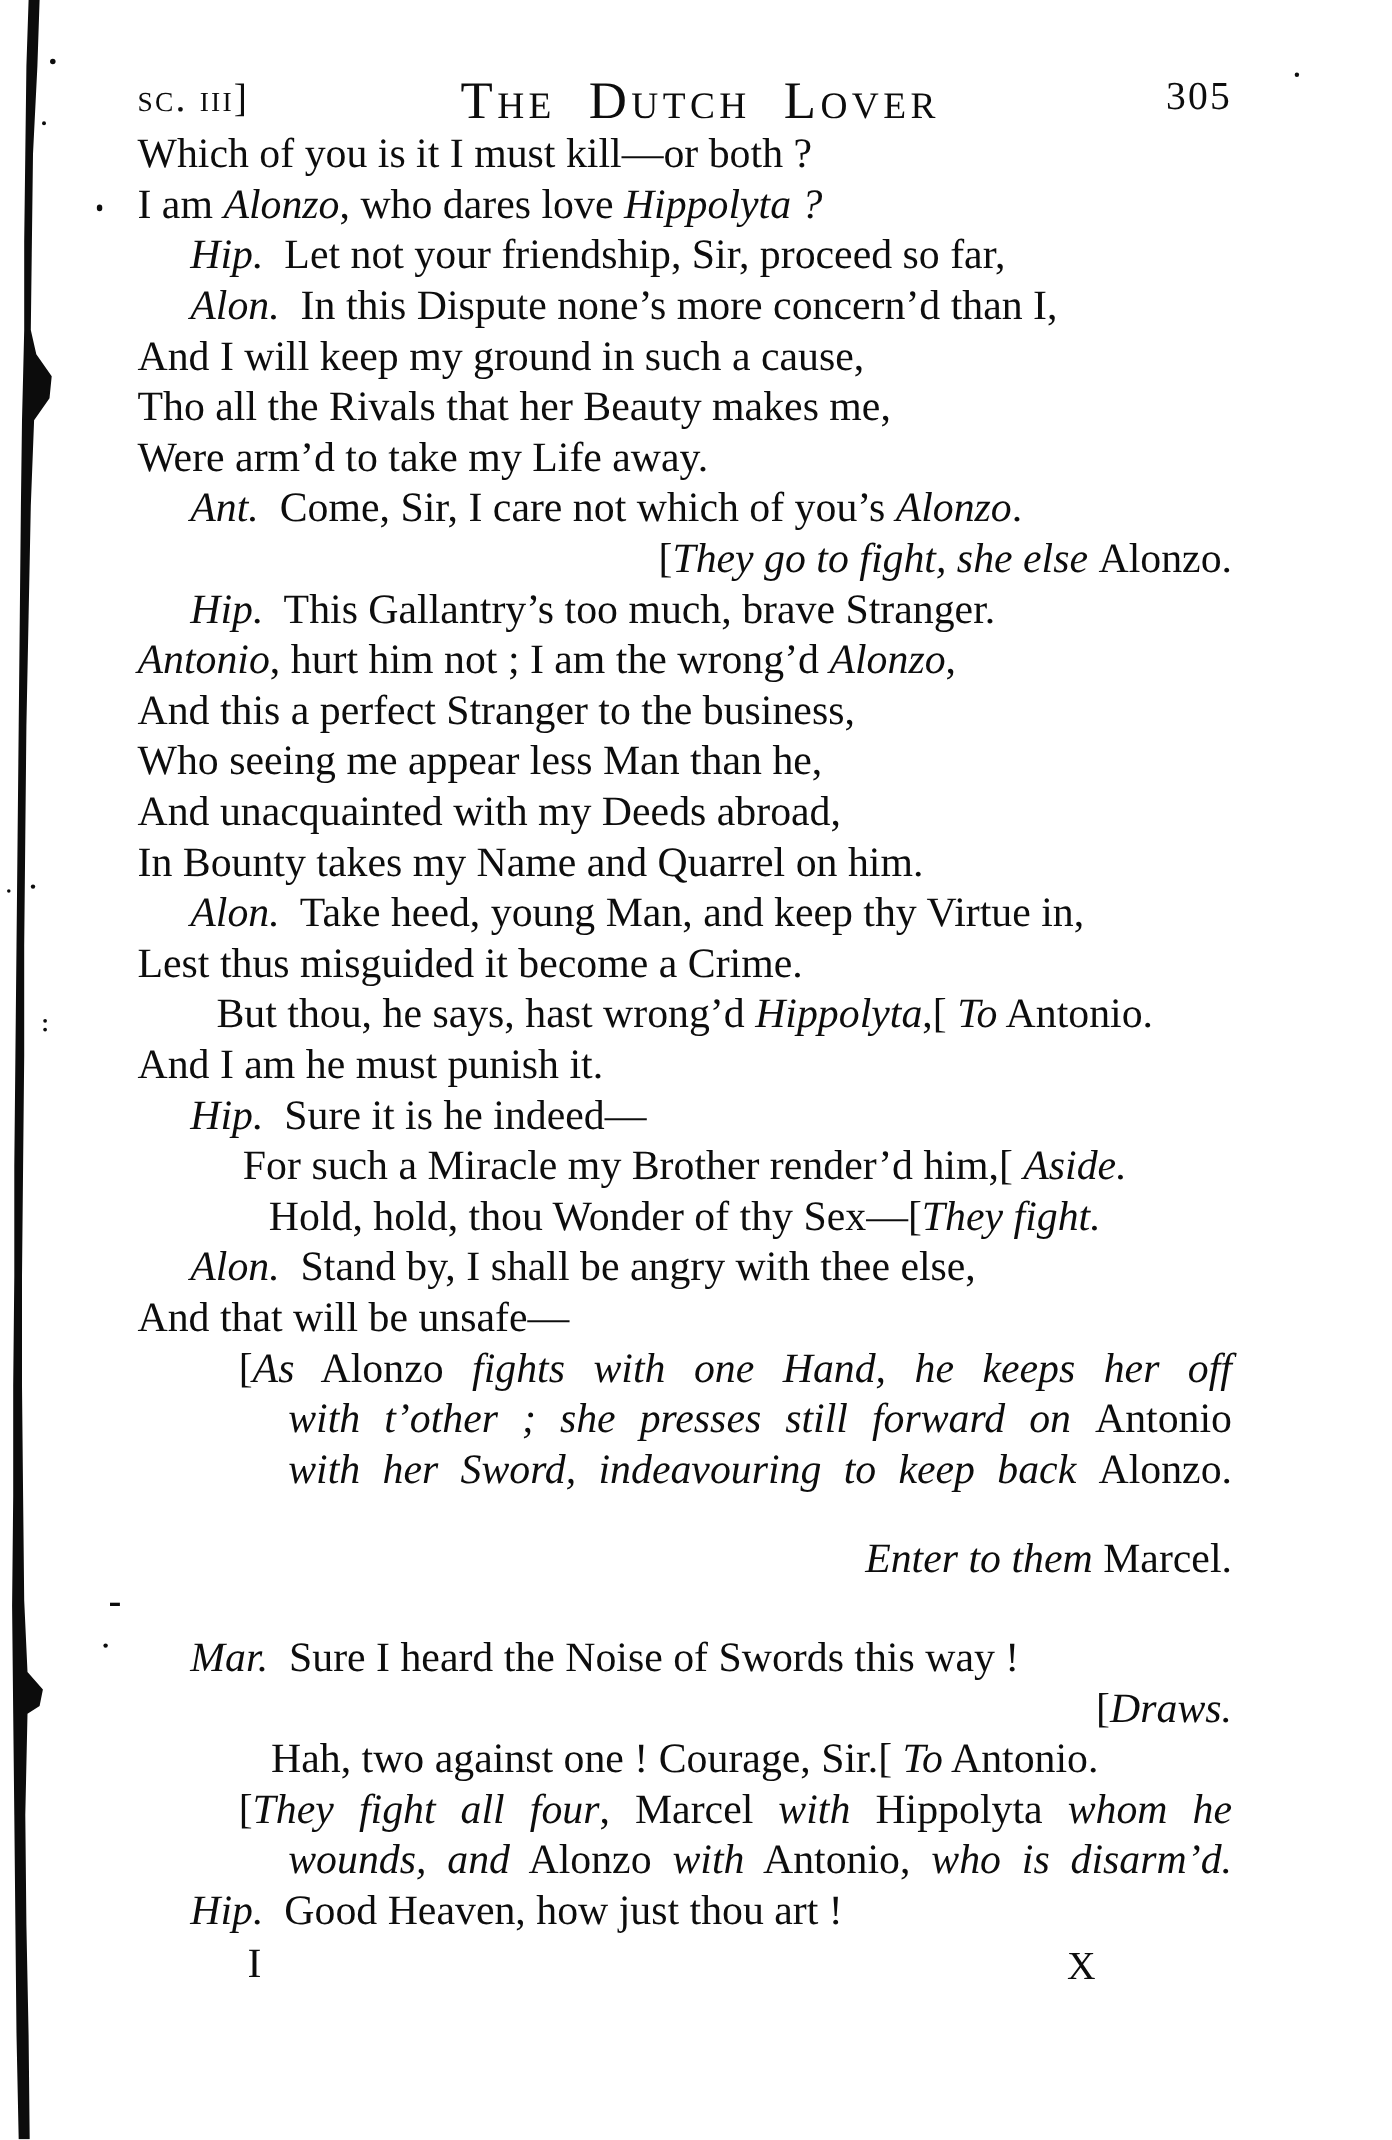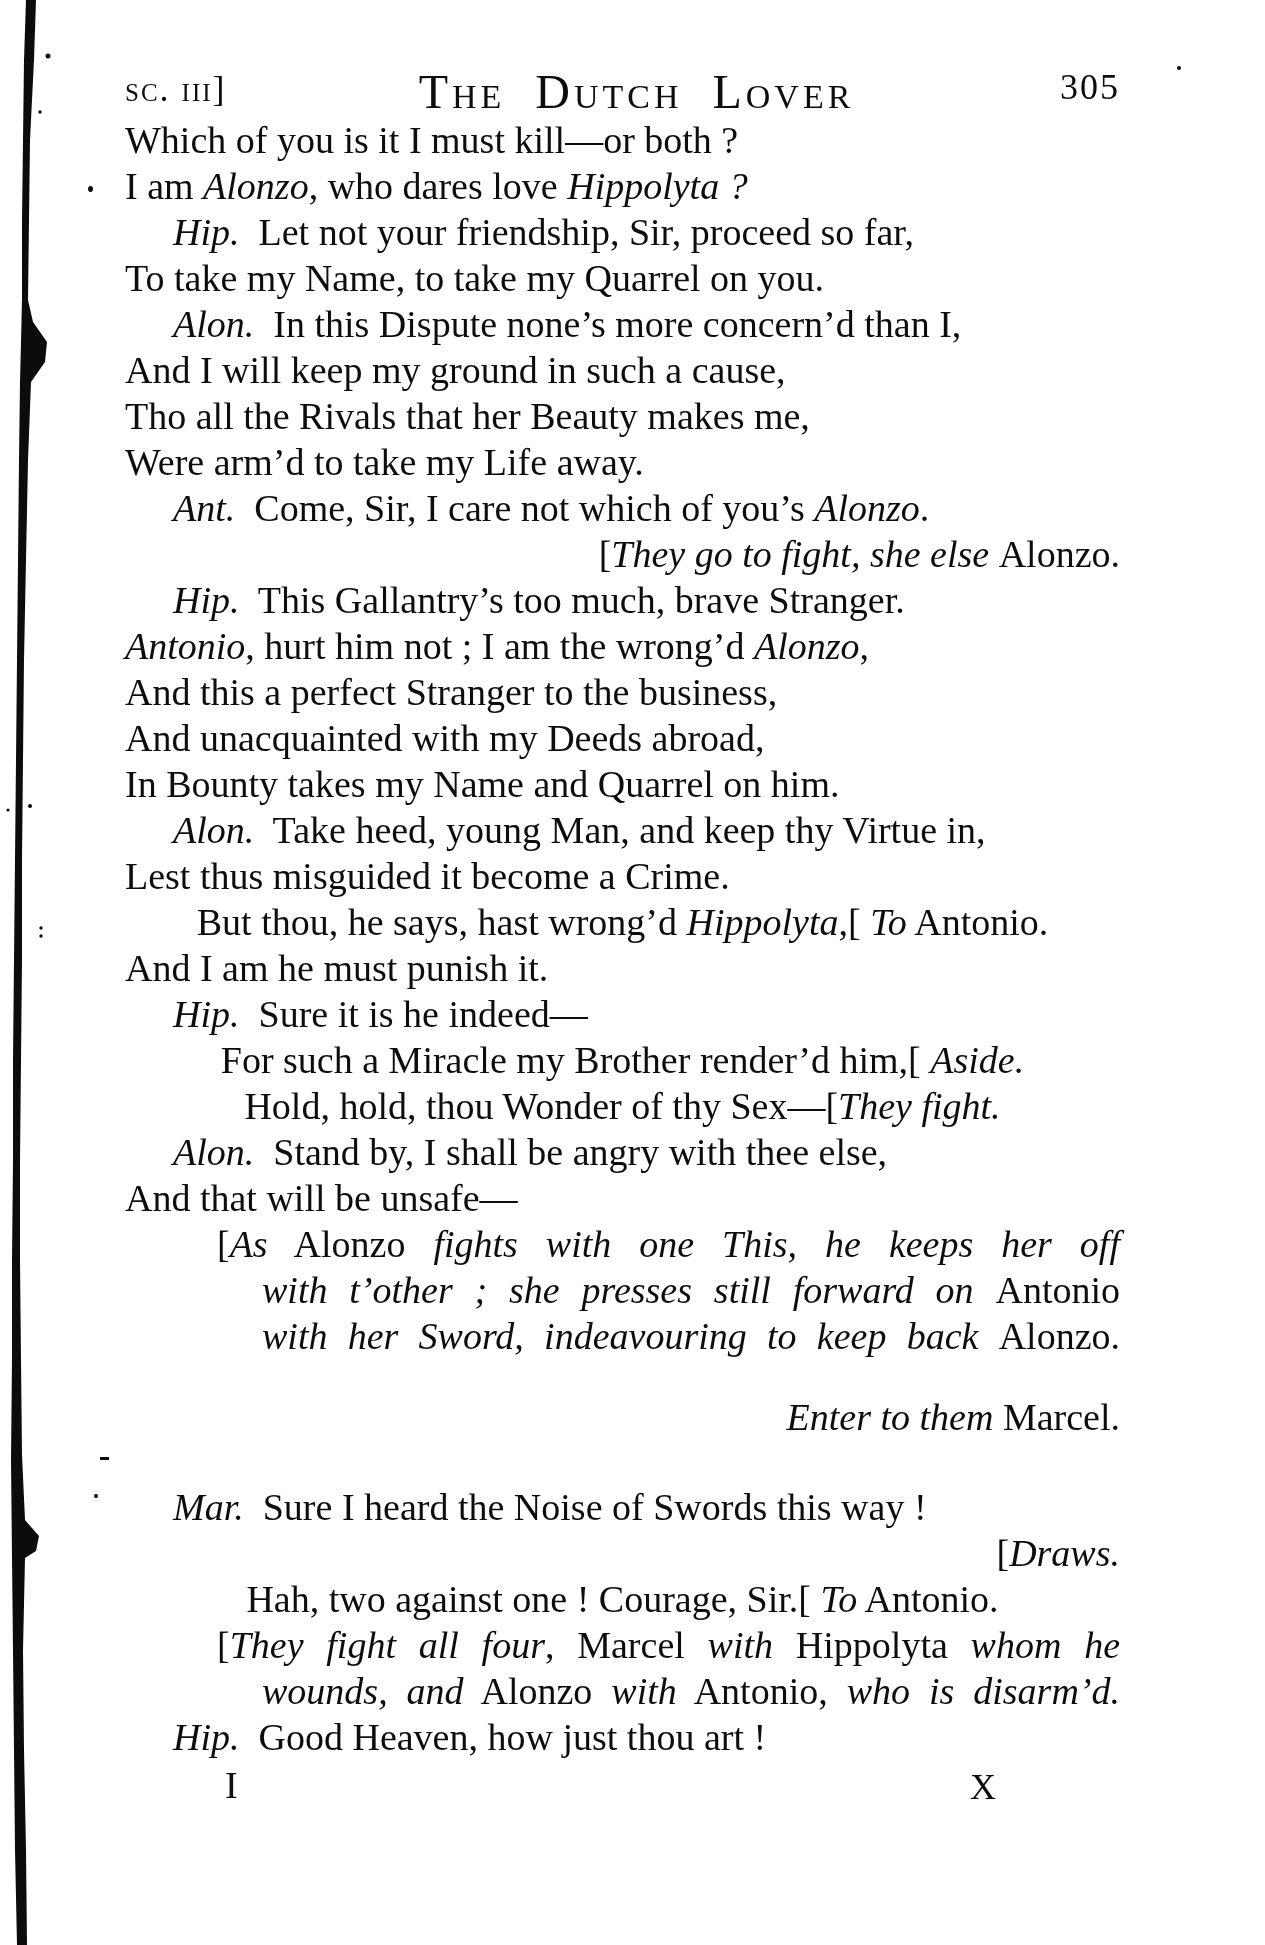--- a/index.html
+++ b/index.html
@@ -73,42 +73,42 @@
   <div class="header">
     <span class="scene-label">sc. iii]</span>
     <span class="running-title">The Dutch Lover</span>
     <span class="page-number">305</span>
   </div>
 
   <main class="text-block" id="lines">
       <div class="line a-left ind-0"><span>Which of you is it I must kill—or both ?</span></div>
       <div class="line a-left ind-0"><span>I am </span><i>Alonzo</i><span>, who dares love </span><i>Hippolyta ?</i></div>
       <div class="line a-left ind-1"><i>Hip.</i><span>  Let not your friendship, Sir, proceed so far,</span></div>
-      <div class="line a-left ind-0"><span>To take my Name, to take my Quarrel on you.</span></div>
       <div class="line a-left ind-1"><i>Alon.</i><span>  In this Dispute none’s more concern’d than I,</span></div>
       <div class="line a-left ind-0"><span>And I will keep my ground in such a cause,</span></div>
       <div class="line a-left ind-0"><span>Tho all the Rivals that her Beauty makes me,</span></div>
       <div class="line a-left ind-0"><span>Were arm’d to take my Life away.</span></div>
       <div class="line a-left ind-1"><i>Ant.</i><span>  Come, Sir, I care not which of you’s </span><i>Alonzo</i><span>.</span></div>
       <div class="line a-right ind-0"><span>[</span><i>They go to fight, she else </i><span>Alonzo.</span></div>
       <div class="line a-left ind-1"><i>Hip.</i><span>  This Gallantry’s too much, brave Stranger.</span></div>
       <div class="line a-left ind-0"><i>Antonio</i><span>, hurt him not ; I am the wrong’d </span><i>Alonzo</i><span>,</span></div>
       <div class="line a-left ind-0"><span>And this a perfect Stranger to the business,</span></div>
+      <div class="line a-left ind-0"><span>Who seeing me appear less Man than he,</span></div>
       <div class="line a-left ind-0"><span>And unacquainted with my Deeds abroad,</span></div>
       <div class="line a-left ind-0"><span>In Bounty takes my Name and Quarrel on him.</span></div>
       <div class="line a-left ind-1"><i>Alon.</i><span>  Take heed, young Man, and keep thy Virtue in,</span></div>
       <div class="line a-left ind-0"><span>Lest thus misguided it become a Crime.</span></div>
       <div class="line a-split ind-0"><span><span>But thou, he says, hast wrong’d </span><i>Hippolyta</i><span>,</span></span><span><span>[ </span><i>To</i><span> Antonio.</span></span></div>
       <div class="line a-left ind-0"><span>And I am he must punish it.</span></div>
       <div class="line a-left ind-1"><i>Hip.</i><span>  Sure it is he indeed—</span></div>
       <div class="line a-split ind-0"><span><span>For such a Miracle my Brother render’d him,</span></span><span><span>[ </span><i>Aside.</i></span></div>
       <div class="line a-split ind-0"><span><span>Hold, hold, thou Wonder of thy Sex—</span></span><span><span>[</span><i>They fight.</i></span></div>
       <div class="line a-left ind-1"><i>Alon.</i><span>  Stand by, I shall be angry with thee else,</span></div>
       <div class="line a-left ind-0"><span>And that will be unsafe—</span></div>
-      <div class="line a-left ind-2 justify"><span>[</span><i>As</i><span> Alonzo </span><i>fights with one This, he keeps her off</i></div>
+      <div class="line a-left ind-2 justify"><span>[</span><i>As</i><span> Alonzo </span><i>fights with one Hand, he keeps her off</i></div>
       <div class="line a-left ind-3 justify"><i>with t’other ; she presses still forward on </i><span>Antonio</span></div>
       <div class="line a-left ind-3 justify"><i>with her Sword, indeavouring to keep back </i><span>Alonzo.</span></div>
       <div class="line a-center ind-0" style="margin-top: 35px;"><i>Enter to them</i><span> Marcel.</span></div>
       <div class="line a-left ind-1" style="margin-top: 44px;"><i>Mar.</i><span>  Sure I heard the Noise of Swords this way !</span></div>
       <div class="line a-right ind-0"><span>[</span><i>Draws.</i></div>
       <div class="line a-split ind-0"><span><span>Hah, two against one ! Courage, Sir.</span></span><span><span>[ </span><i>To</i><span> Antonio.</span></span></div>
       <div class="line a-left ind-2 justify"><span>[</span><i>They fight all four</i><span>, Marcel </span><i>with</i><span> Hippolyta </span><i>whom he</i></div>
       <div class="line a-left ind-3 justify"><i>wounds, and</i><span> Alonzo </span><i>with</i><span> Antonio, </span><i>who is disarm’d.</i></div>
       <div class="line a-left ind-1"><i>Hip.</i><span>  Good Heaven, how just thou art !</span></div>
       <div class="sig-line">

